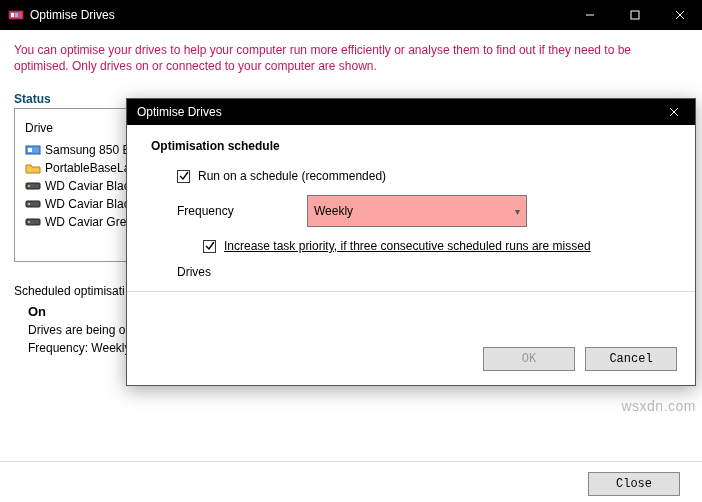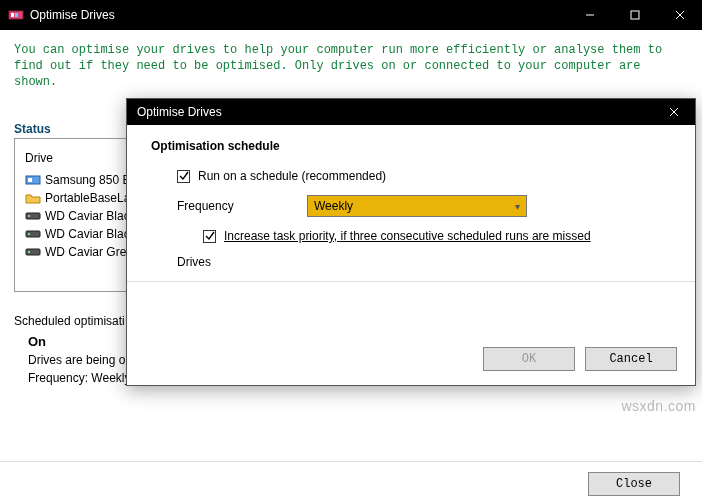--- a/index.html
+++ b/index.html
@@ -11,21 +11,21 @@
     background: #000; color: #fff; height: 30px; display: flex; align-items: center;
     padding: 0 0 0 8px;
   }
   .outer-titlebar .tb-icon { width: 16px; height: 16px; margin-right: 6px; }
   .outer-titlebar .tb-title { flex: 0 0 auto; }
   .outer-titlebar .tb-spacer { flex: 1; }
   .tb-btn { width: 45px; height: 30px; display: flex; align-items: center; justify-content: center; color: #fff; }
   .tb-btn svg { width: 10px; height: 10px; }
 
   .outer-body { padding: 12px 14px 0 14px; position: relative; }
-  .intro { color: #15803d; line-height: 1.35; margin-bottom: 31px; max-width: 660px; font-family: Liberation Mono, monospace; }
+  .intro { color: #be185d; line-height: 1.35; margin-bottom: 18px; max-width: 660px; }
 
   .group-label { color: #0c4a6e; margin-bottom: 2px; font-weight: bold; }
   .status-box { border: 1px solid #999; padding: 8px 8px 30px 8px; height: 154px; }
 
   .col-head { font-weight: 400; color: #000; padding: 4px 0 6px 2px; }
   .drive-list { }
   .drive-row { display: flex; align-items: center; height: 18px; padding-left: 2px; }
   .drive-row .dicon { width: 16px; height: 14px; margin-right: 4px; display:flex; align-items:center; justify-content:center; }
   .drive-row .dname { }
 
@@ -63,22 +63,22 @@
   .modal-body { padding: 14px 20px 10px 24px; flex: 1; }
   .modal-h { font-weight: 600; font-size: 12px; margin-bottom: 16px; }
 
   .form-row { display: flex; align-items: center; margin-bottom: 12px; }
   .form-row.indent { padding-left: 26px; }
   .form-label { width: 130px; }
   .check { width: 13px; height: 13px; border: 1px solid #333; margin-right: 8px; display:flex; align-items:center; justify-content:center; }
   .check svg { width: 10px; height: 10px; }
 
   .select {
-    width: 220px; height: 22px; border: 1px solid #777; display: flex; align-items: center;
-    padding: 0 6px; justify-content: space-between; background: #eab308;
+    width: 220px; height: 32px; border: 1px solid #777; display: flex; align-items: center;
+    padding: 0 6px; justify-content: space-between; background: #fca5a5;
   }
   .select .sel-arrow { font-size: 10px; color: #555; }
 
   .choose-btn { width: 220px; height: 24px; border: 1px solid #888; background: #e1e1e1; display:flex; align-items:center; justify-content:center; }
 
   .modal-footer { display: flex; justify-content: flex-end; gap: 10px; padding: 10px 18px 14px 0; }
   .btn.disabled { color: #9a9a9a; }
   .bottom-hr { height:1px; background:#ddd; margin: 6px -20px 0 -24px; }
 
   .watermark { position:absolute; right:6px; bottom:88px; font-size:14px; color:#bbb; letter-spacing:0.5px; }

